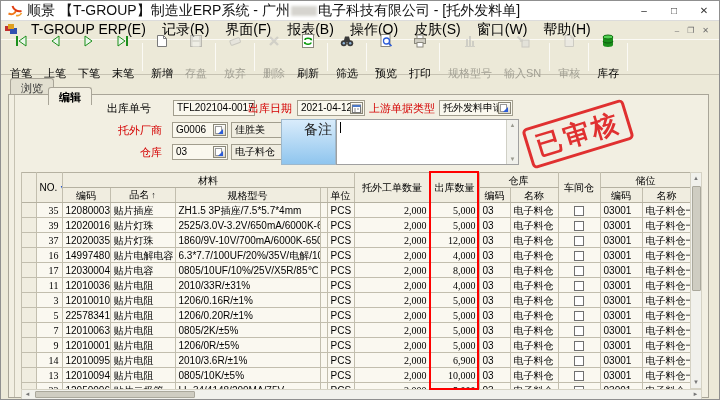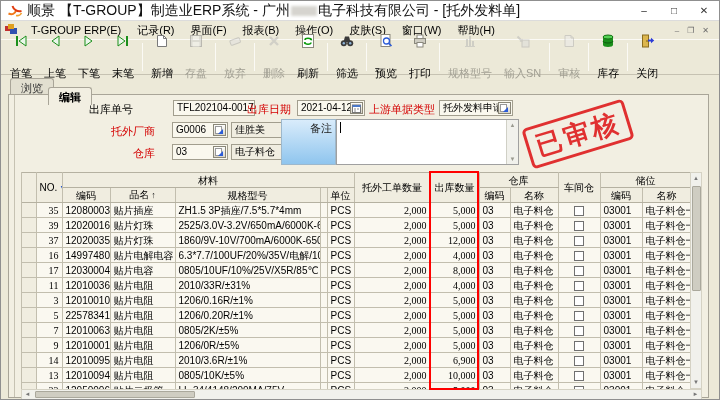--- a/index.html
+++ b/index.html
@@ -11,50 +11,50 @@
   .titlebar { position:absolute; left:0; top:0; width:100%; height:20px; background:#ffffff; display:flex; align-items:center; border-bottom:1px solid #dcdcdc; }
   .titlebar .app-logo { width:16px; height:14px; margin:0 4px 0 6px; }
   .title-text { font-size:14px; color:#111; white-space:nowrap; }
   .redact { display:inline-block; width:26px; height:10px; background:#d6d4cf; filter:blur(1.5px); vertical-align:middle; margin:0 1px; }
   .win-controls { margin-left:auto; display:flex; height:100%; }
   .win-ctl { width:30px; height:100%; display:flex; align-items:center; justify-content:center; font-size:10px; color:#333; cursor:default; }
 
   
   .menubar { position:absolute; left:0; top:20px; width:100%; height:18px; background:#ece9d8; display:flex; align-items:center; }
   .menu-appicon { width:13px; height:12px; margin:0 5px 0 4px; }
-  .menu-item { padding:1px 8px; white-space:nowrap; font-size:11px; }
+  .menu-item { padding:1px 8px; white-space:nowrap; font-size:14px; }
   .mdi-controls { margin-left:auto; display:flex; margin-right:6px; }
   .mdi-btn { font-size:8px; color:#6b6b6b; padding:0 4px; }
 
   
   .toolbar { position:absolute; left:0; top:38px; width:100%; height:36px; background:#ece9d8; border-top:1px solid #fbfaf5; border-bottom:1px solid #c6c2b2; display:flex; align-items:stretch; padding-left:3px; }
   .tbtn { display:flex; flex-direction:column; align-items:center; justify-content:center; padding:1px 6px 2px; min-width:34px; }
   .tbtn .ticon { height:16px; display:flex; align-items:center; justify-content:center; }
   .tbtn .tlabel { font-size:11px; margin-top:17px; white-space:nowrap; }
   .tbtn.disabled .tlabel { color:#a19f93; }
   .tbtn.disabled .ticon { filter:grayscale(1) opacity(.5); }
   .tsep { width:1px; background:#b9b5a5; margin:3px 2px; border-right:1px solid #fbfaf5; }
 
   
   .tab { position:absolute; top:77px; height:17px; padding:2px 10px 0; font-size:11px; border:1px solid #a9a598; border-bottom:none; border-radius:3px 3px 0 0; background:#e2dfd0; color:#333; }
   .tab.active { background:#f2efe2; font-weight:bold; color:#000; height:18px; top:76px; z-index:3;margin-top:10px; }
 
   
   .panel { position:absolute; left:7px; top:93px; width:701px; height:304px; background:#f2efe2; border:1px solid #a9a598; }
   .inner-line { position:absolute; left:13px; top:94px; width:1px; height:302px; background:#c6c2b2; }
 
-  .flabel { position:absolute; height:14px; line-height:14px; text-align:left; white-space:nowrap; }
+  .flabel { position:absolute; height:14px; line-height:14px; text-align:center; white-space:nowrap;font-family:Liberation Mono, monospace; }
   .flabel.req { color:#d40000; }
   .field { position:absolute; height:16px; background:#faf8ee; border:1px solid #a29e8e; font-size:10px; line-height:14px; padding:0 3px; white-space:nowrap; overflow:hidden; }
   .field.ro { background:#f0ede0; }
   .fbtn { position:absolute; right:1px; top:1px; width:13px; height:12px; background:linear-gradient(#fdfdfb,#d9d6c9); border:1px solid #8a8778; display:flex; align-items:center; justify-content:center; }
 
   
   .remark-panel { position:absolute; left:280px; top:118px; width:55px; height:46px; background:linear-gradient(#d9ecfb,#8fc5ee); border:1px solid #9db8cc; }
-  .remark-label { position:absolute; right:3px; top:1px; font-size:11px; color:#222; }
+  .remark-label { position:absolute; right:3px; top:1px; font-size:14px; color:#222; }
   .remark-box { position:absolute; left:335px; top:118px; width:183px; height:46px; background:#fff; border:1px solid #a0a0a0; }
   .caret { position:absolute; left:3px; top:2px; width:1px; height:11px; background:#000; }
   .vsb-mini { position:absolute; right:0; top:0; width:12px; height:100%; background:#f1f1ec; border-left:1px solid #d0d0c6; display:flex; flex-direction:column; justify-content:space-between; align-items:center; }
   .vsb-mini span { font-size:6px; color:#9a9a90; line-height:10px; }
 
   
   .stamp { position:absolute; left:524px; top:112px; width:106px; height:42px; border:3px solid #e03030; border-radius:5px; color:#e03030; font-size:26px; font-weight:bold; text-align:center; line-height:36px; letter-spacing:3px; transform:rotate(-17deg); background:rgba(255,255,255,0.05); z-index:6; }
 
   
   .grid-clip { position:absolute; left:20px; top:171px; width:669px; height:217px; overflow:hidden; background:#faf8f0; border-left:1px solid #c2beae; }
@@ -266,31 +266,20 @@
         <span class="ticon">
           <svg width="16" height="16" viewBox="0 0 16 16">
             <path d="M3 4v8c0 1.1 2.2 2 5 2s5-.9 5-2V4" fill="#1b8f1b"></path>
             <ellipse cx="8" cy="4" rx="5" ry="2" fill="#55d155" stroke="#127012"></ellipse>
             <path d="M3 8c0 1.1 2.2 2 5 2s5-.9 5-2" fill="none" stroke="#0e5c0e"></path>
           </svg>
         </span>
         <span class="tlabel">库存</span>
       </div>
       <div class="tsep"></div>
-      <div class="tbtn">
-        <span class="ticon">
-          <svg width="16" height="16" viewBox="0 0 16 16">
-            <rect x="3.5" y="2" width="6" height="12" fill="#dcb64e" stroke="#8a6d1f"></rect>
-            <circle cx="8" cy="8" r="0.8" fill="#6b540f"></circle>
-            <path d="M9 7.5h4" stroke="#2b3bd7" stroke-width="2"></path>
-            <path d="M12 4.8 15.2 7.5 12 10.2z" fill="#2b3bd7"></path>
-          </svg>
-        </span>
-        <span class="tlabel">关闭</span>
-      </div>
     </div>
 
   <div class="tab" style="left:9px">浏览</div>
   <div class="tab active" style="left:47px">编辑</div>
 
   <div class="panel"></div>
   <div class="inner-line"></div>
 
   <div class="flabel" style="left:88px;top:101px;width:80px">出库单号</div>
   <div class="field" style="left:172px;top:99px;width:82px">TFL202104-0017</div>

